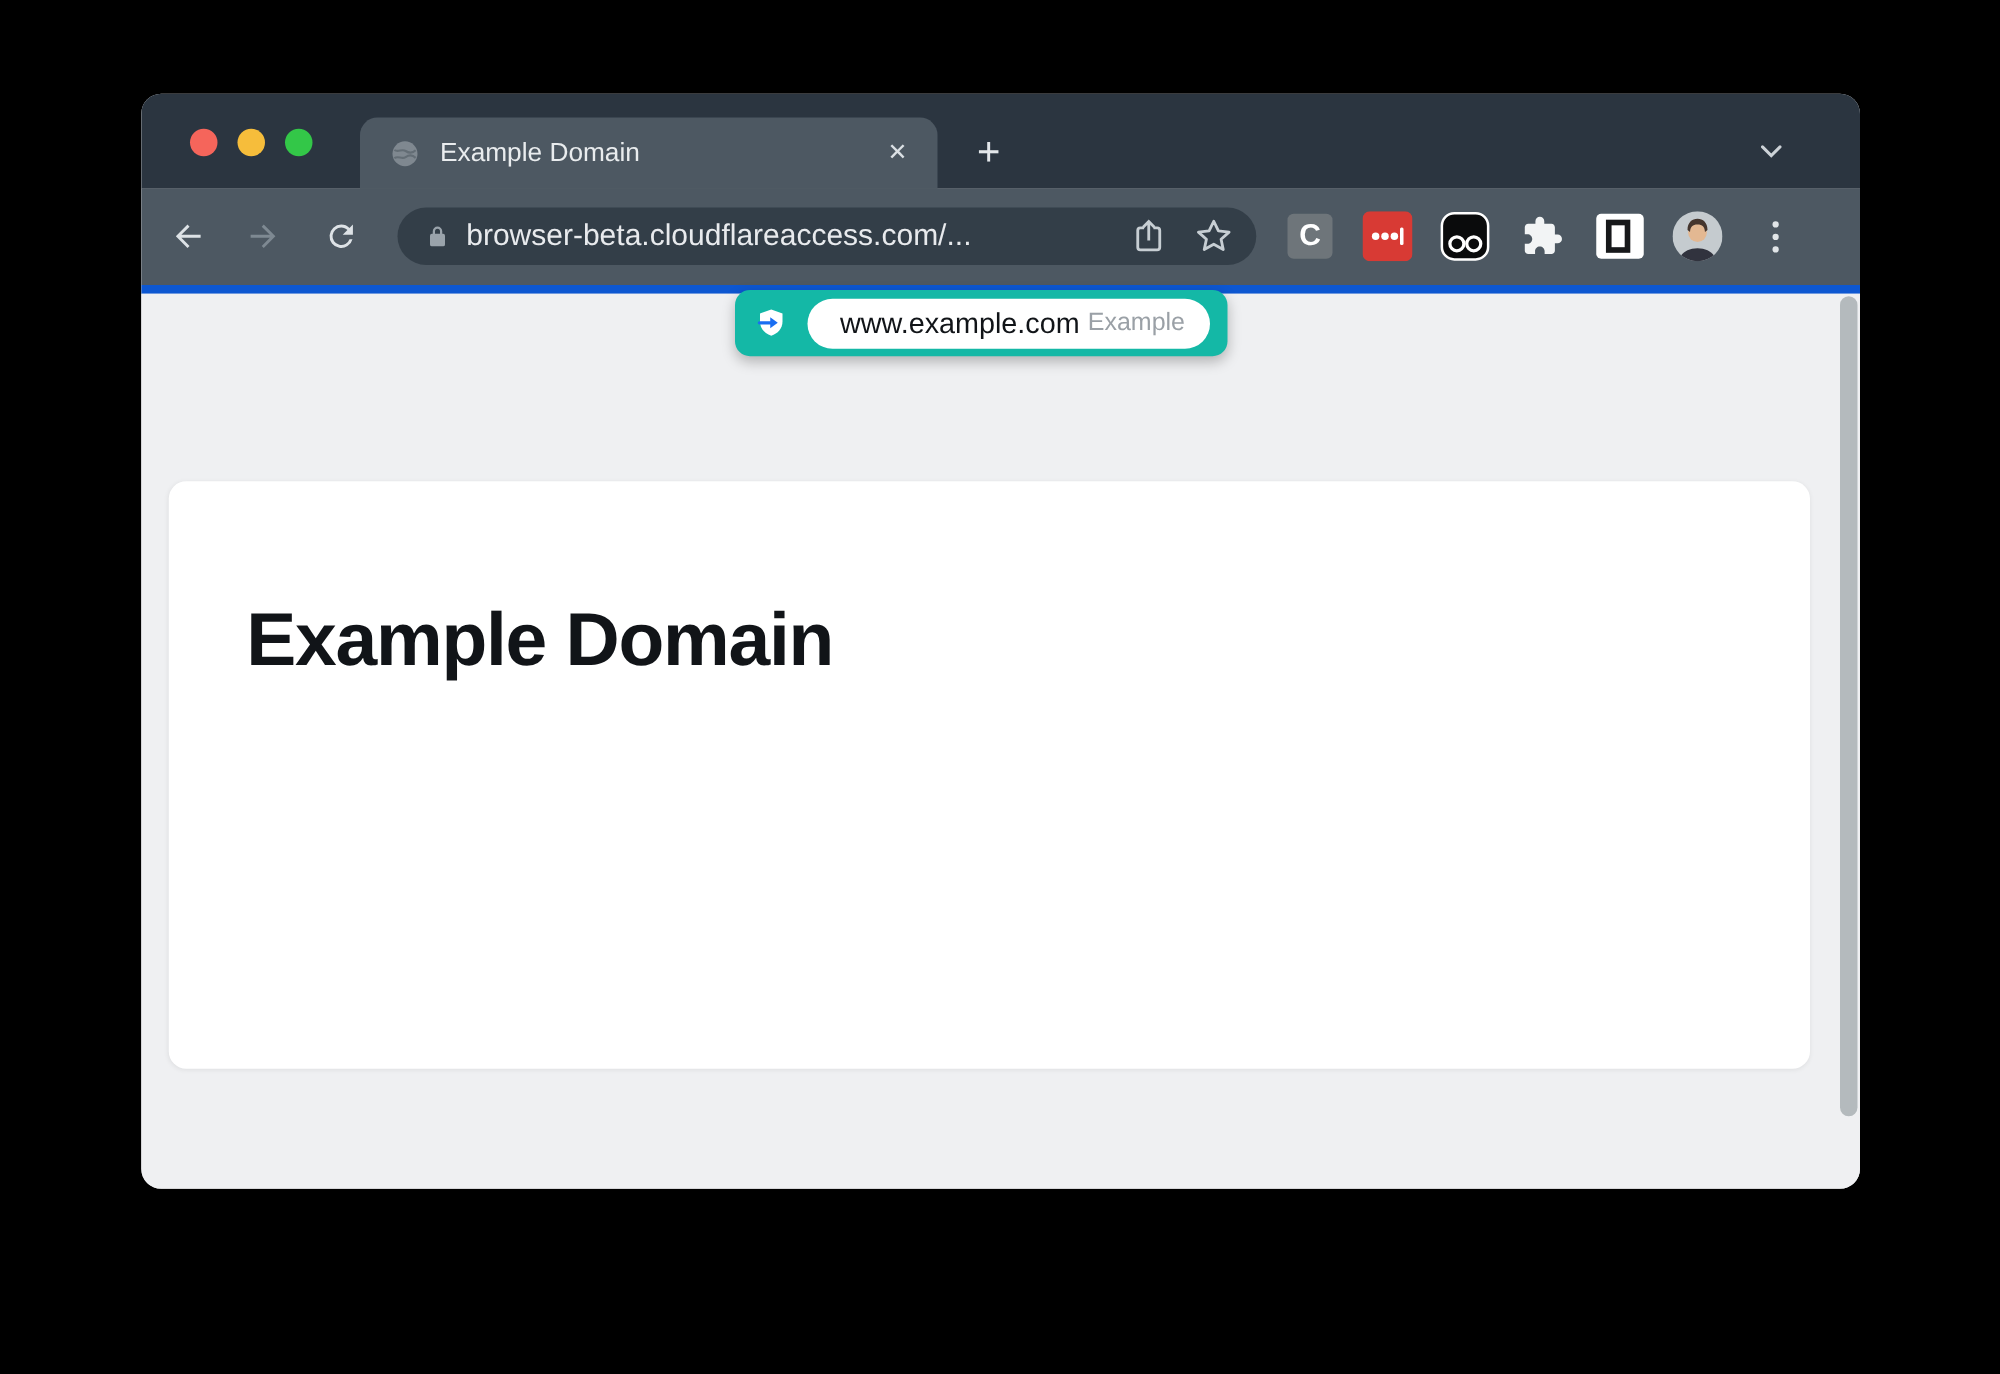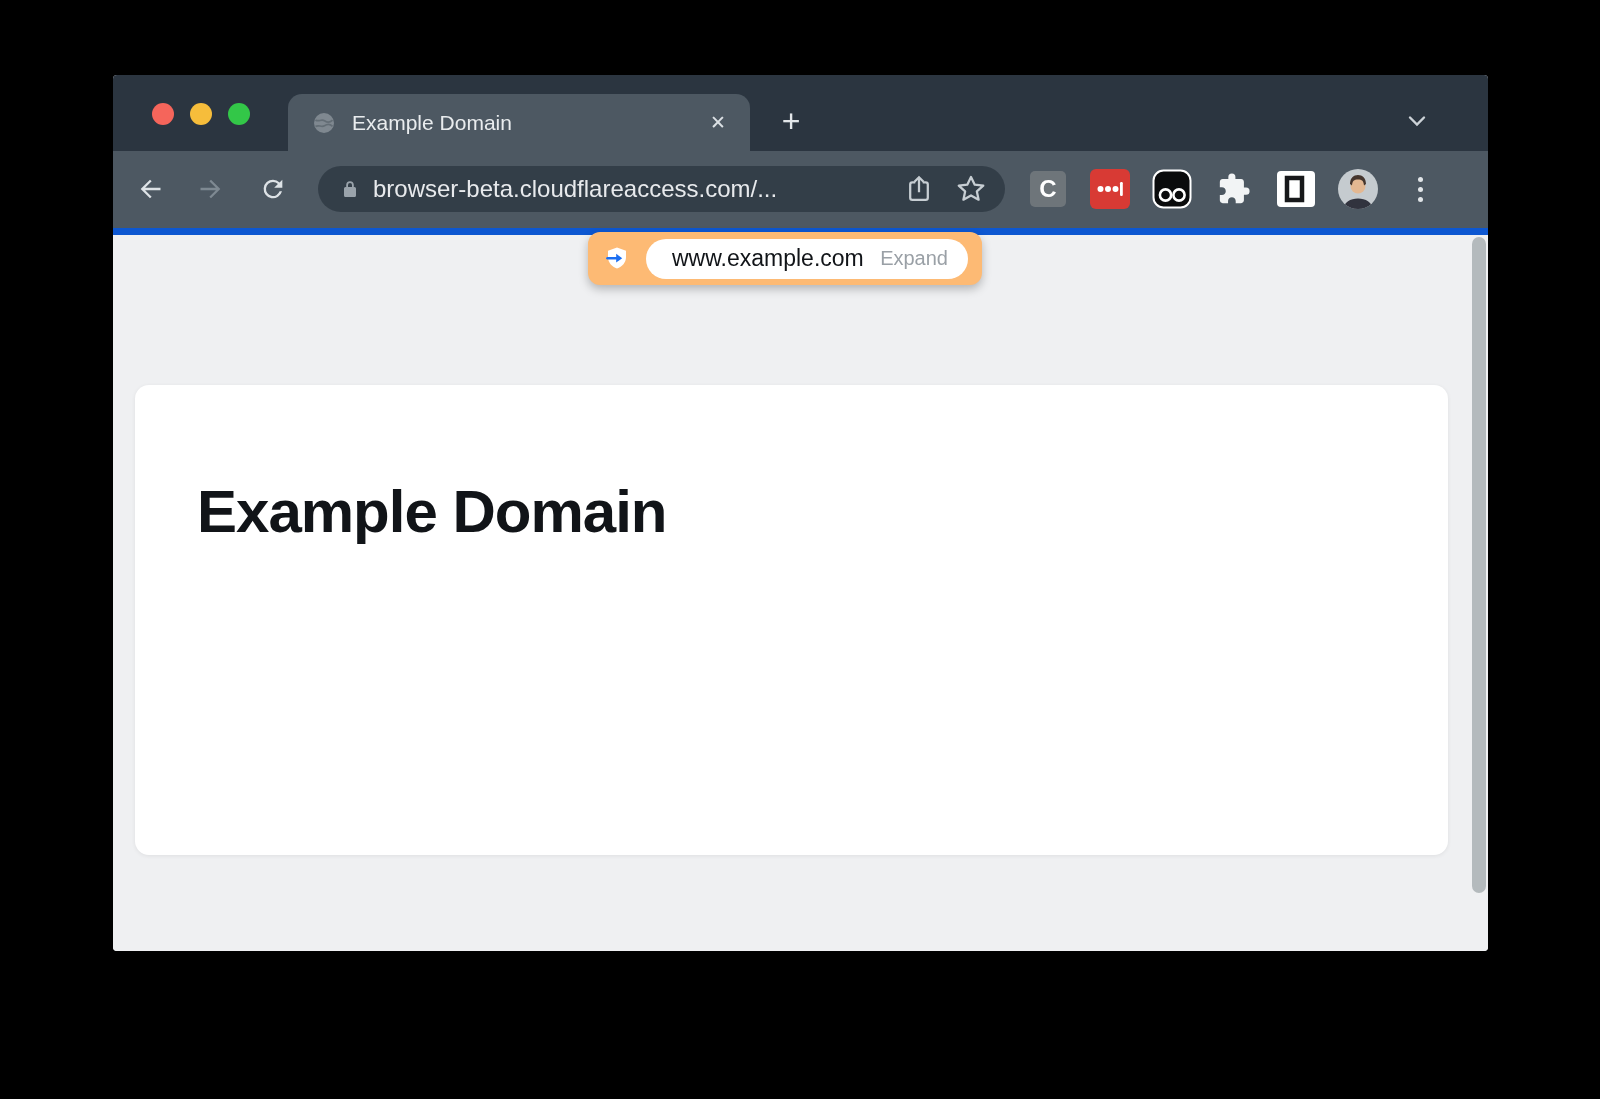--- a/index.html
+++ b/index.html
@@ -6,21 +6,21 @@
   html,body { margin:0; padding:0; }
   body {
     width:1600px; height:1099px; background:#000;
     font-family:"Liberation Sans", sans-serif;
     position:relative; overflow:hidden;
   }
 
   
   .window {
     position:absolute; left:113px; top:75px; width:1375px; height:876px;
-    border-radius:4px; overflow:hidden; display:flex; flex-direction:column;
+    border-radius:16px; overflow:hidden; display:flex; flex-direction:column;
     background:#eff0f2;
   }
 
   
   .tabstrip { position:relative; height:76px; background:#2b3540; flex:0 0 76px; }
   .lights { position:absolute; left:39px; top:28px; display:flex; gap:16px; }
   .light { width:22px; height:22px; border-radius:50%; display:inline-block; }
   .light.red    { background:#f5655b; }
   .light.yellow { background:#f6bd3b; }
   .light.green  { background:#33c748; }
@@ -82,21 +82,21 @@
   .kebab i { width:5px; height:5px; border-radius:50%; background:#e1e5e8; display:block; }
 
   
   .bluebar { height:7px; background:#0d57d1; flex:0 0 7px; }
 
   
   .viewport { position:relative; flex:1 1 auto; background:#eff0f2; }
 
   .iso-pill {
     position:absolute; left:475px; top:-3px; width:394px; height:53px;
-    background:#fdba74; border-radius:12px;
+    background:#14b8a6; border-radius:12px;
     box-shadow:0 4px 10px rgba(0,0,0,0.25);
     display:flex; align-items:center; padding:0 14px 0 14px;
   }
   .shield { display:flex; flex:0 0 auto; }
   .iso-inner {
     margin-left:14px; flex:1 1 auto; height:40px; background:#fff; border-radius:20px;
     display:flex; align-items:center; padding:0 20px 0 26px;
   }
   .iso-domain { color:#111418; font-size:23px; white-space:nowrap; }
   .iso-expand { margin-left:auto; color:#9aa0a6; font-size:20px; }
@@ -254,21 +254,21 @@
     <div class="iso-pill">
       <span class="shield">
         <svg viewBox="0 0 30 30" width="30" height="30">
           <path d="M15 3.5l9 3.2v6.4c0 5.6-3.8 9.7-9 11.4-5.2-1.7-9-5.8-9-11.4V6.7z" fill="#fff"></path>
           <path d="M5.5 14.2h10.5" stroke="#1a6ef2" stroke-width="2.6" stroke-linecap="round"></path>
           <path d="M14.2 9.8l6 4.4-6 4.4z" fill="#1a6ef2"></path>
         </svg>
       </span>
       <div class="iso-inner">
         <span class="iso-domain">www.example.com</span>
-        <span class="iso-expand">Expand</span>
+        <span class="iso-expand">Example</span>
       </div>
     </div>
 
     <div class="card">
       <h1>Example Domain</h1>
     </div>
 
     <div class="scroll-thumb"></div>
   </div>
 

